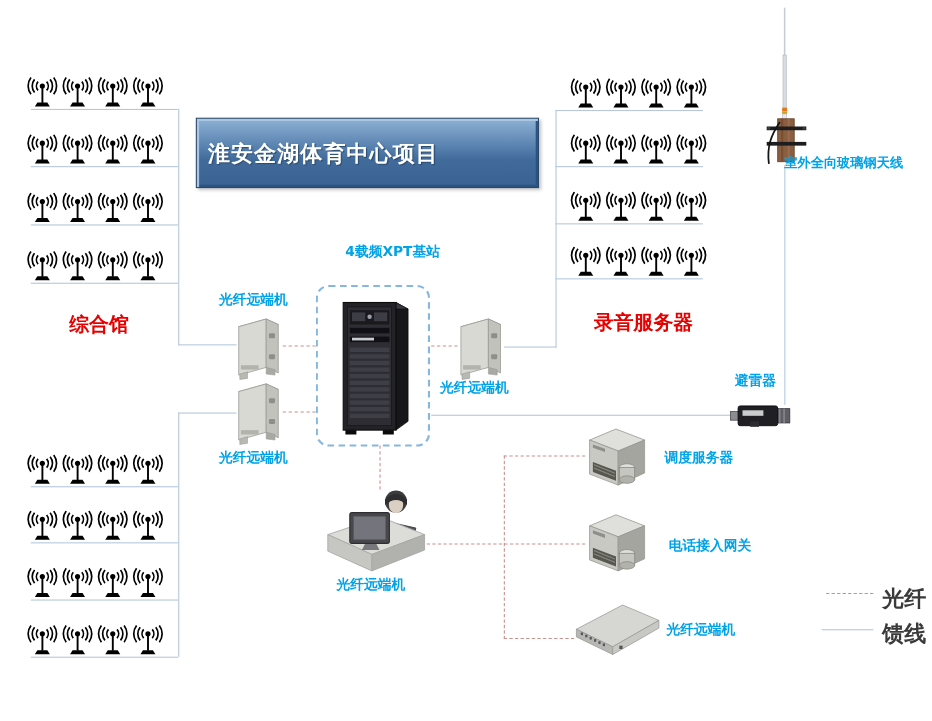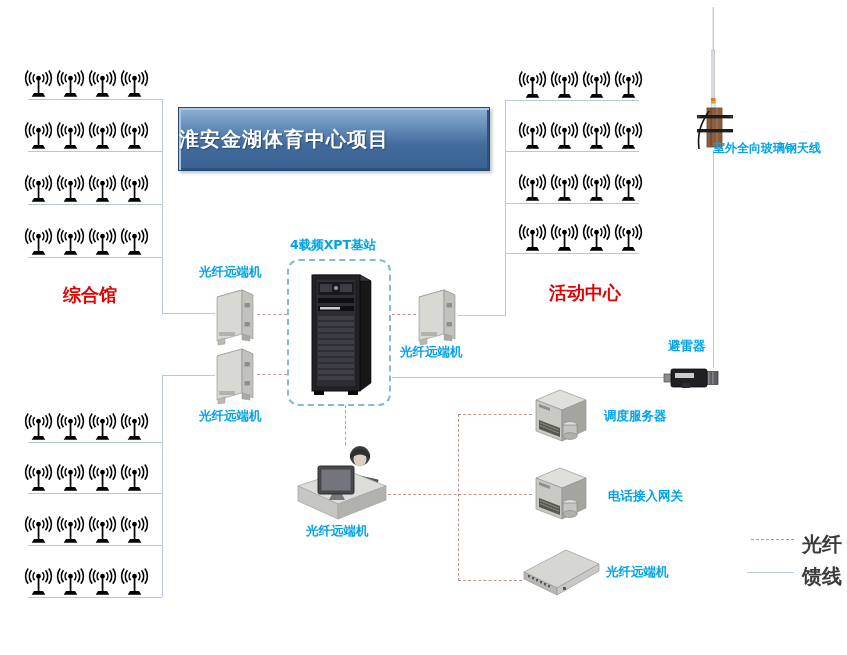--- a/index.html
+++ b/index.html
@@ -12,21 +12,21 @@
   .feeder-h{height:0;border-top:1px solid var(--feeder,#b6c8da);}
   .feeder-v{width:0;border-left:1px solid var(--feeder,#b6c8da);}
   .fiber-h{height:0;border-top:1px dashed var(--fiber,#c9928f);}
   .fiber-v{width:0;border-left:1px dashed var(--fiber,#c9928f);}
   
   .banner{
     position:absolute;left:178px;top:107px;width:312px;height:64px;
     background:linear-gradient(180deg,#8fb1d4 0%,#5c85b2 38%,#416b9b 60%,#3a6292 100%);
     border:1px solid #27496f;
     box-shadow:inset 2px 2px 0 #aac6e2, inset -2px -2px 0 #2c5380, 2px 2px 3px rgba(0,0,0,.25);
-    display:flex;flex-direction:column;justify-content:center;box-sizing:border-box;
+    display:flex;flex-direction:column;justify-content:center;padding-left:10px;box-sizing:border-box;
   }
   .banner .t{
     color:#ffffff;font-size:20px;font-weight:bold;letter-spacing:1px;line-height:28px;
     text-shadow:1px 1px 1px #2a4a6e;white-space:nowrap;
   }
   
   .lbl-blue{position:absolute;color:var(--label-blue,#00a2e8);font-size:12.5px;font-weight:bold;white-space:nowrap;text-align:right;}
   .lbl-red{position:absolute;color:var(--label-red,#e60000);font-size:18px;font-weight:bold;text-align:center;white-space:nowrap;}
   .lbl-legend{position:absolute;color:var(--legend-text,#3a3a3a);font-size:20px;font-weight:bold;white-space:nowrap;}
   
@@ -264,23 +264,23 @@
         <svg width="31" height="29" viewBox="0 0 34 32">
           <use href="#ant-sym"></use>
         </svg>
         <svg width="31" height="29" viewBox="0 0 34 32">
           <use href="#ant-sym"></use>
         </svg>
       </div>
     </div>
 
   <div class="lbl-red" style="left:40px;top:283px;width:100px">综合馆</div>
-  <div class="lbl-red" style="left:535px;top:281px;width:100px">活动中心</div>
-
-  <div class="lbl-blue" style="left:290px;top:237px;width:110px;text-align:left">4载频XPT基站</div>
+  <div class="lbl-red" style="left:535px;top:281px;width:100px">录音服务器</div>
+
+  <div class="lbl-blue" style="left:290px;top:221px;width:110px;text-align:right">4载频XPT基站</div>
   <div class="station-box"></div>
   <div class="dev" style="left:306px;top:270px">
     <svg width="70" height="126" viewBox="0 0 70 126">
       <polygon points="54,5 65,11 65,113 54,121" fill="#17171a" stroke="#0a0a0c" stroke-width="0.6"></polygon>
       <polygon points="8,5 54,5 65,11 19,11" fill="#3a3a40" stroke="#0a0a0c" stroke-width="0.6"></polygon>
       <rect x="6" y="5" width="48" height="116" fill="#232327" stroke="#0c0c0e"></rect>
       <rect x="10" y="9" width="40" height="108" fill="#2d2d33" stroke="#141418" stroke-width="0.6"></rect>
       <rect x="12" y="12" width="36" height="13" fill="#1a1a1e"></rect>
       <rect x="14" y="14" width="12" height="8" fill="#3d3d45"></rect>
       <rect x="34" y="14" width="12" height="8" fill="#3d3d45"></rect>

